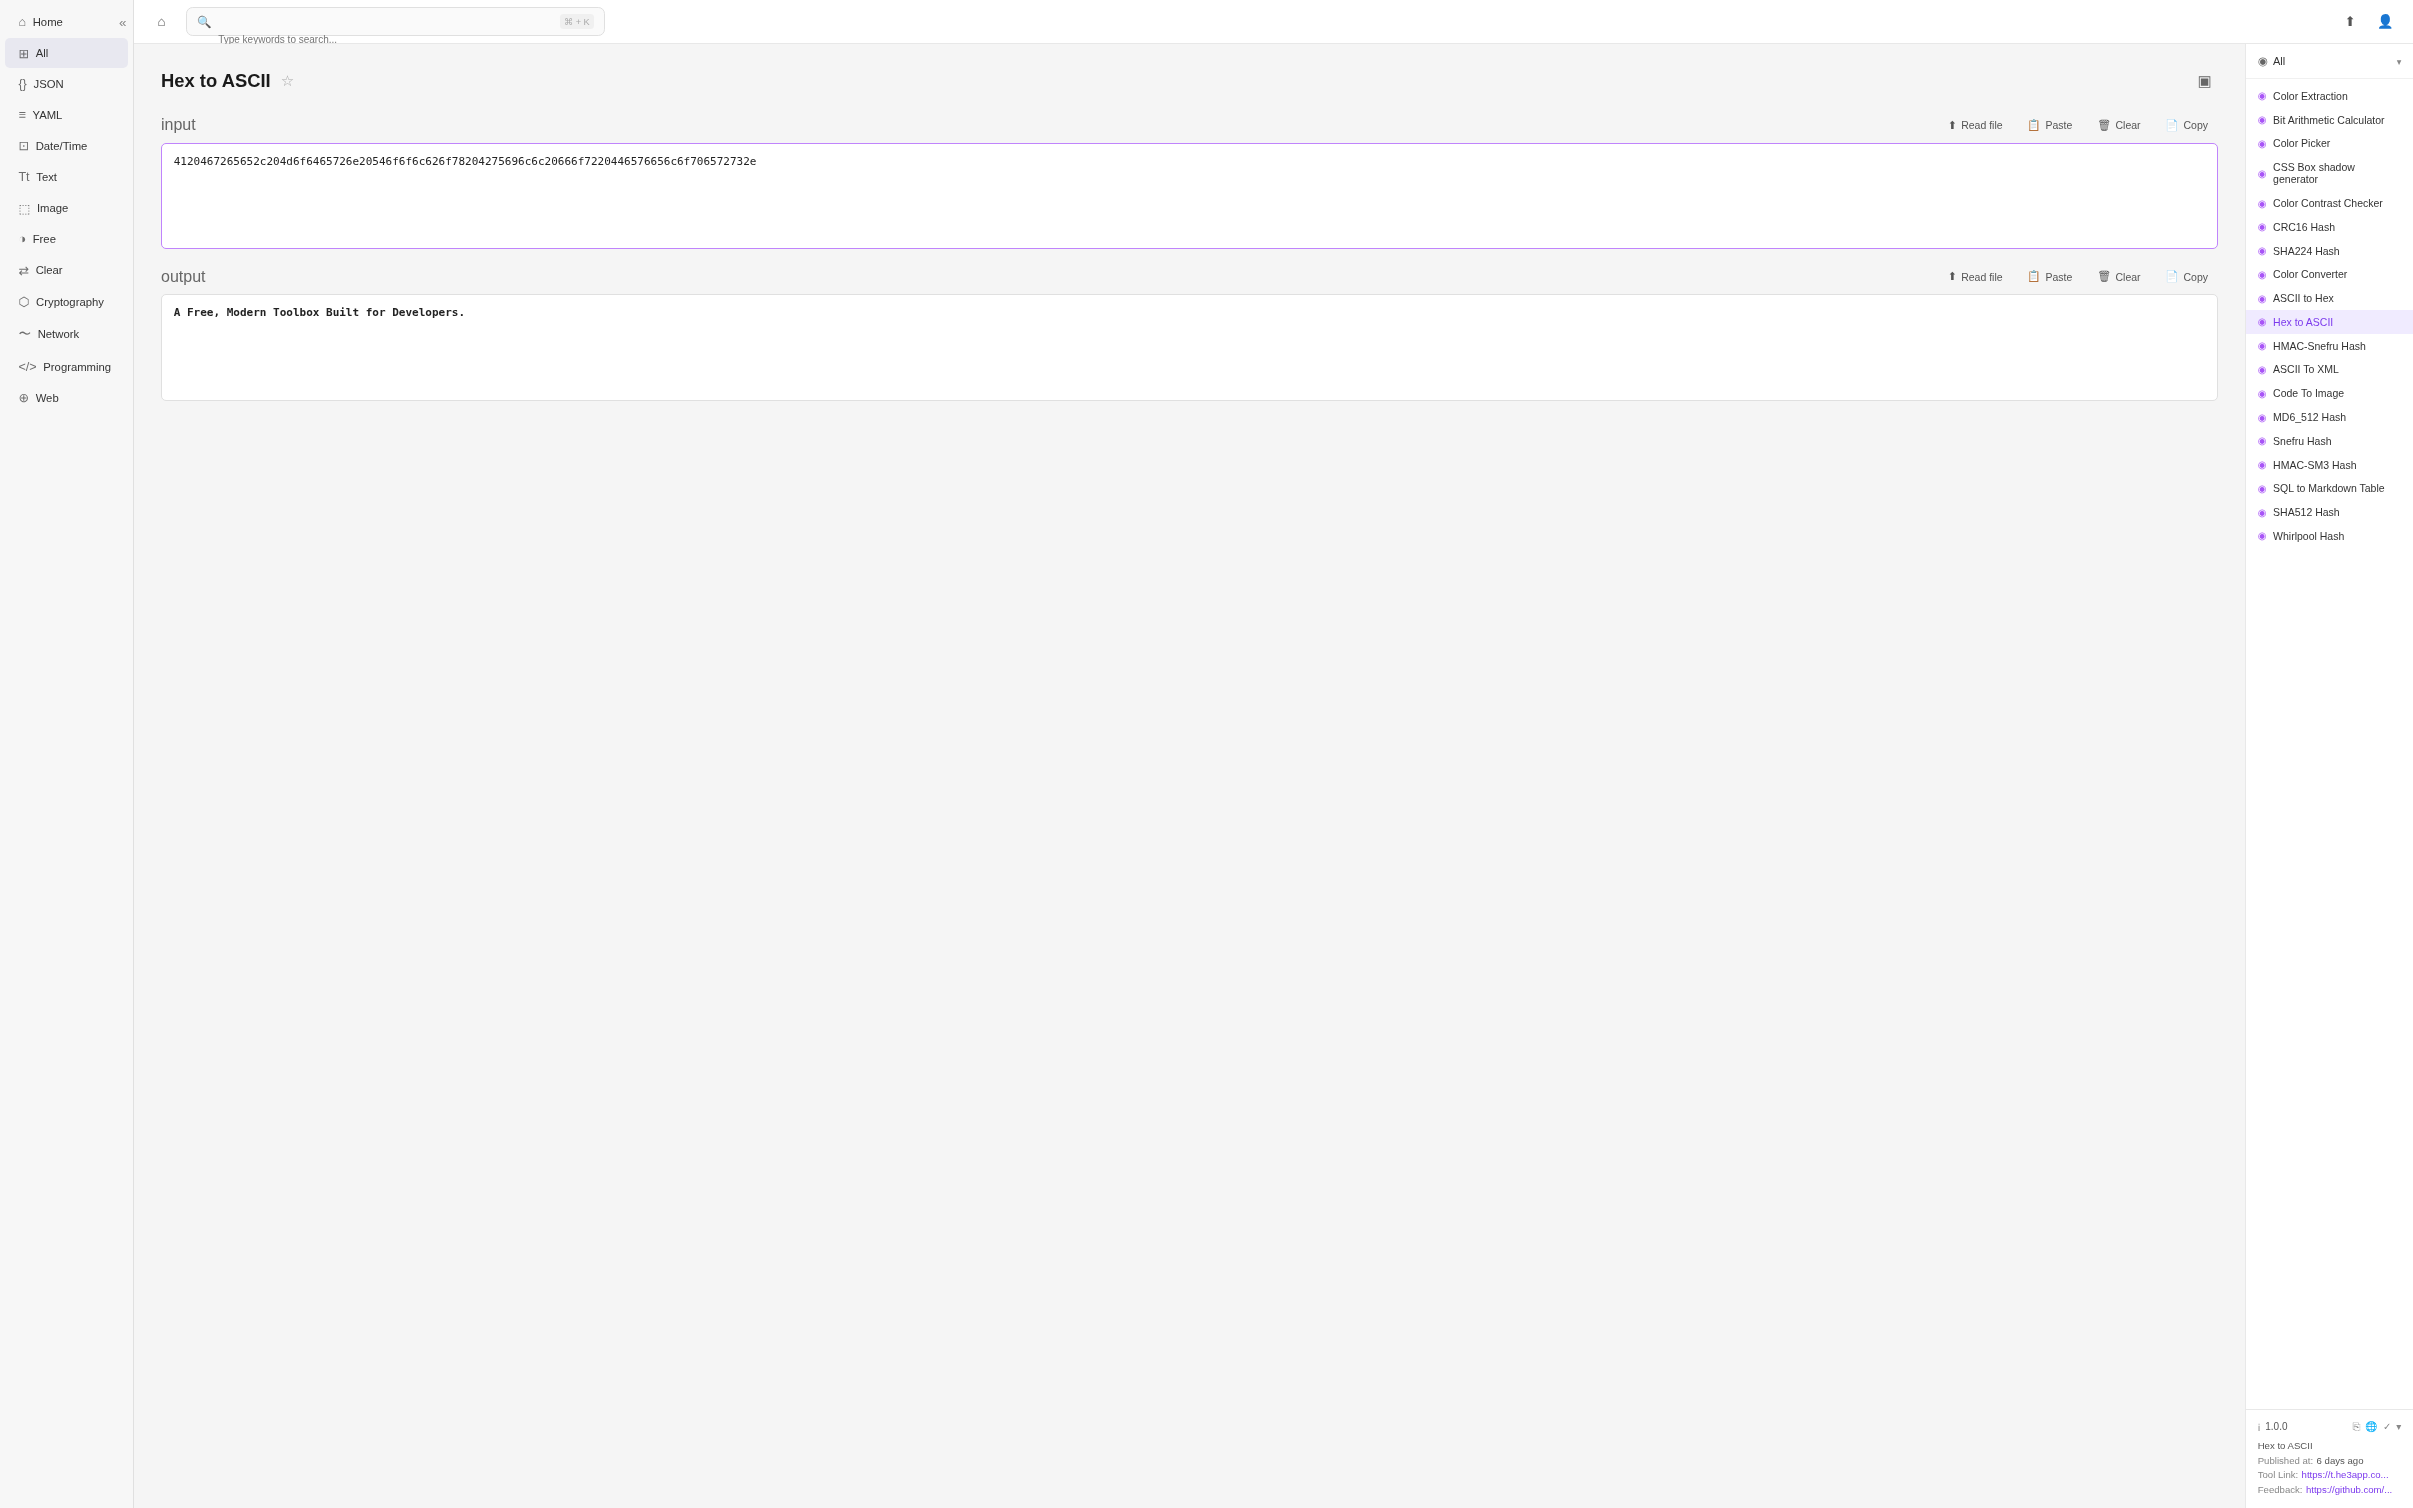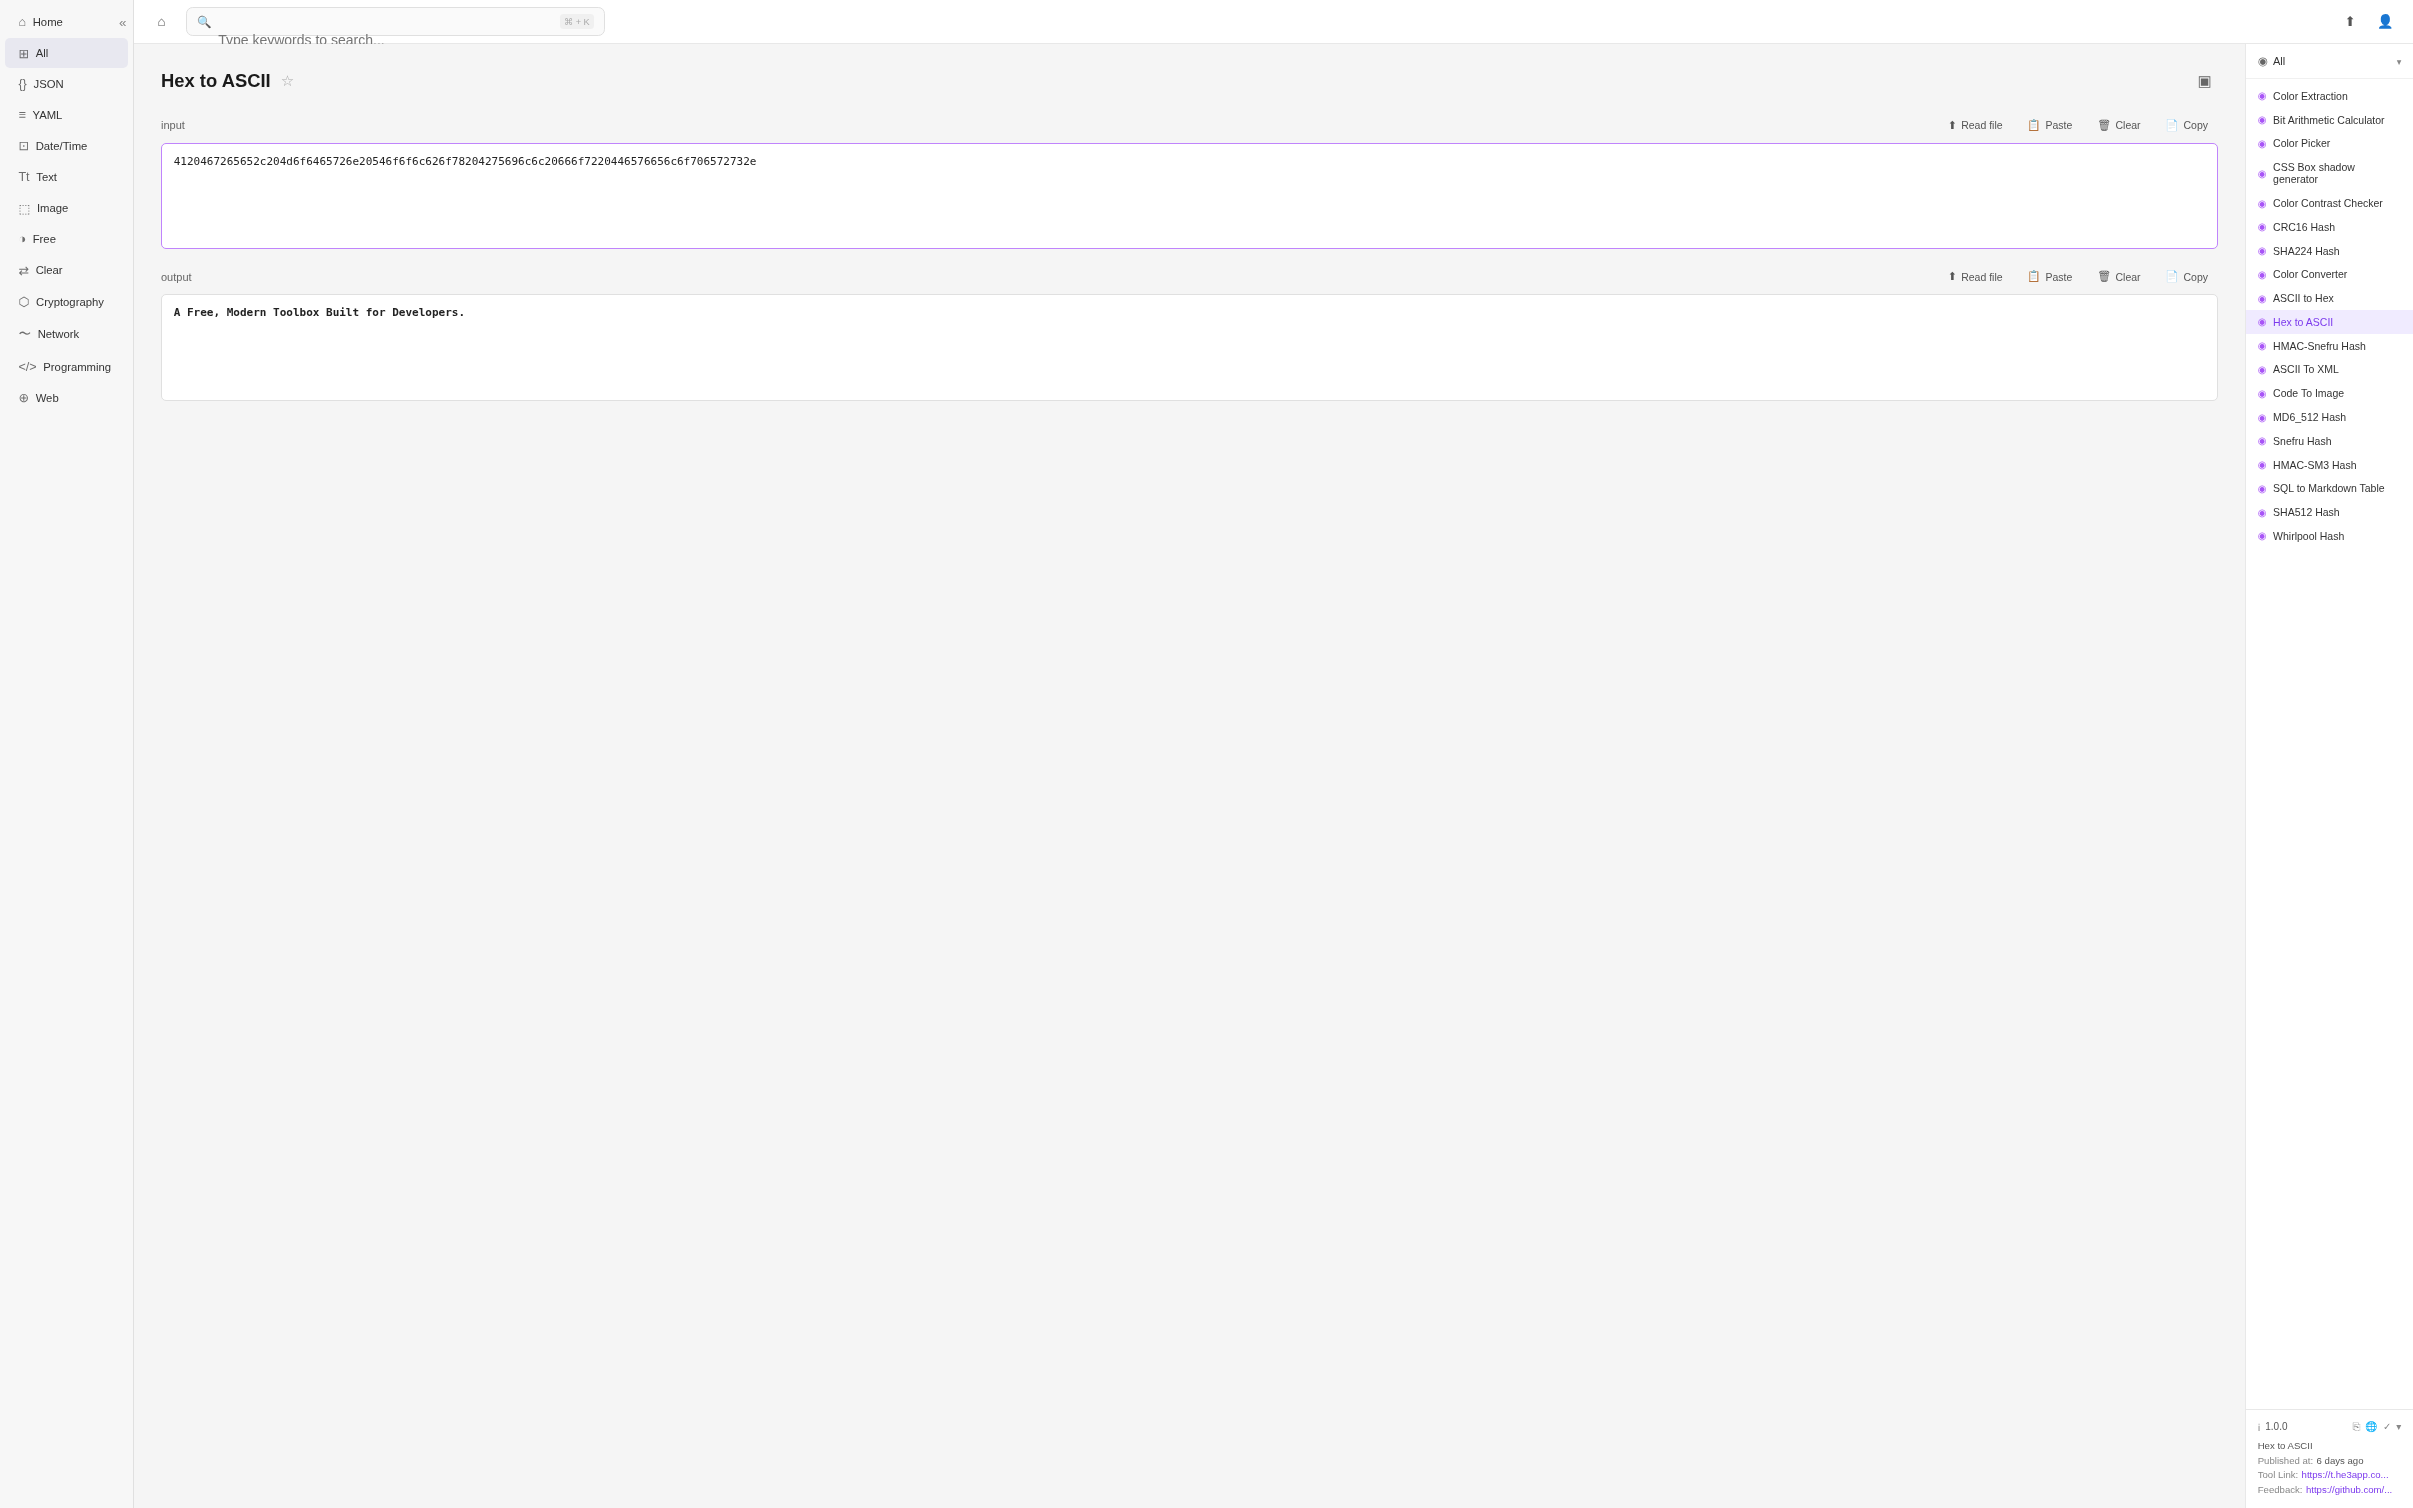--- a/index.html
+++ b/index.html
@@ -77,21 +77,21 @@
       align-items: center;
       padding: 0 10px;
       gap: 6.7px;
       background: #fafafa;
     }
     .search-box input {
       border: none;
       background: transparent;
       outline: none;
       flex: 1;
-      font-size: 14px;
+      font-size: 10px;
       color: #333;
       margin-top: 36px;
     }
     .search-shortcut {
       font-size: 9.2px;
       color: #aaa;
       background: #f0f0f0;
       padding: 1.7px 4.2px;
       border-radius: 3.4px;
     }
@@ -167,21 +167,21 @@
     
     .section {
       margin-bottom: 17px;
     }
     .section-header {
       display: flex;
       align-items: center;
       margin-bottom: 6.7px;
     }
     .section-label {
-      font-size: 11px;
+      font-size: 16px;
       color: #666;
       font-weight: 500;
     }
     .section-actions {
       margin-left: auto;
       display: flex;
       align-items: center;
       gap: 5px;
     }
     .action-btn {

